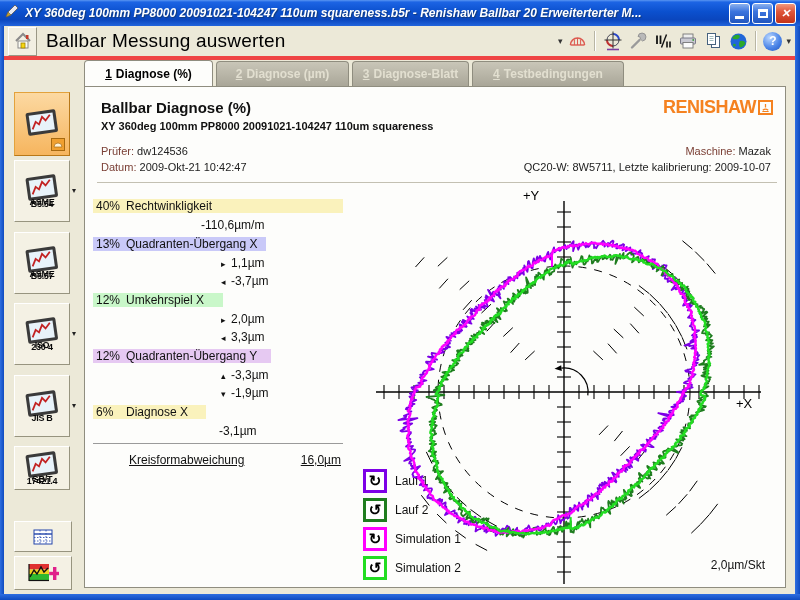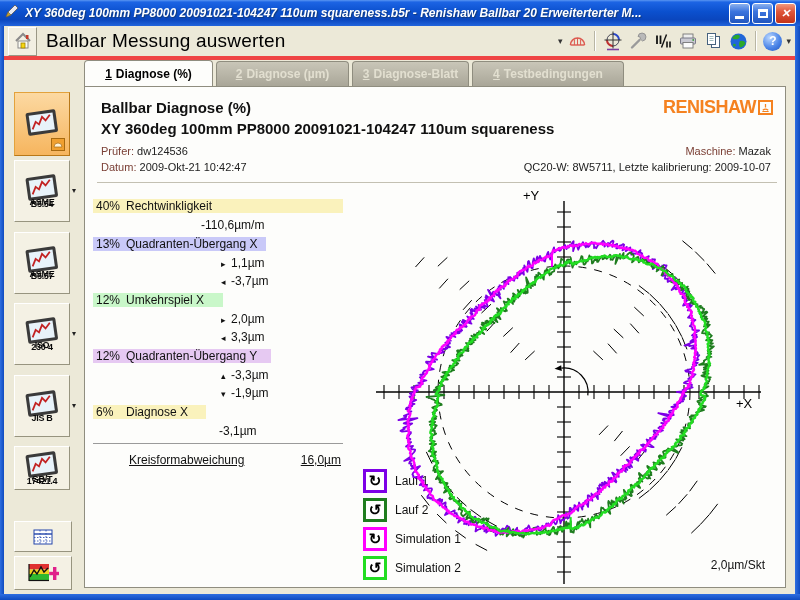--- a/index.html
+++ b/index.html
@@ -56,21 +56,21 @@
   .tab.inactive{background:linear-gradient(180deg,#C9C6B8,#A9A698);color:#E2DFD0;}
   .tab .num{text-decoration:underline;margin-right:4px;}
   
   #panel{position:absolute;left:84px;top:86px;width:702px;height:502px;background:#FDFDFB;
     border:1px solid #8F8D7F;box-sizing:border-box;}
   #report-heading{position:absolute;left:16px;top:12px;font-size:15px;font-weight:bold;color:#111;}
   #brand{position:absolute;right:12px;top:10px;display:flex;align-items:center;}
   #brand-name{font-size:18px;font-weight:800;color:#F58220;letter-spacing:-0.5px;}
   #brand-mark{width:15px;height:15px;border:2px solid #F58220;margin-left:2px;display:flex;
     align-items:center;justify-content:center;box-sizing:border-box;}
-  #test-title{position:absolute;left:16px;top:33px;font-size:15px;font-weight:bold;color:#111;}
+  #test-title{position:absolute;left:16px;top:33px;font-size:11px;font-weight:bold;color:#111;}
   .fieldrow{position:absolute;font-size:11px;color:#222;}
   .flabel{color:#7B4036;}
   #sep1{position:absolute;left:12px;top:95px;width:680px;height:1px;background:#C3C0B2;}
   
   #diagnosis{position:absolute;left:8px;top:112px;width:252px;font-size:12px;color:#111;}
   .diag-bar{height:14px;line-height:14px;display:flex;margin-bottom:6px;}
   .diag-bar .pct{width:33px;padding-left:3px;box-sizing:border-box;}
   .diag-val{height:12px;line-height:12px;margin-bottom:6px;white-space:nowrap;}
   .diag-val .arr{font-size:9px;display:inline-block;width:10px;}
   #diag-sep{height:1px;background:#9a9a9a;margin:5px 0 9px 0;width:250px;}

